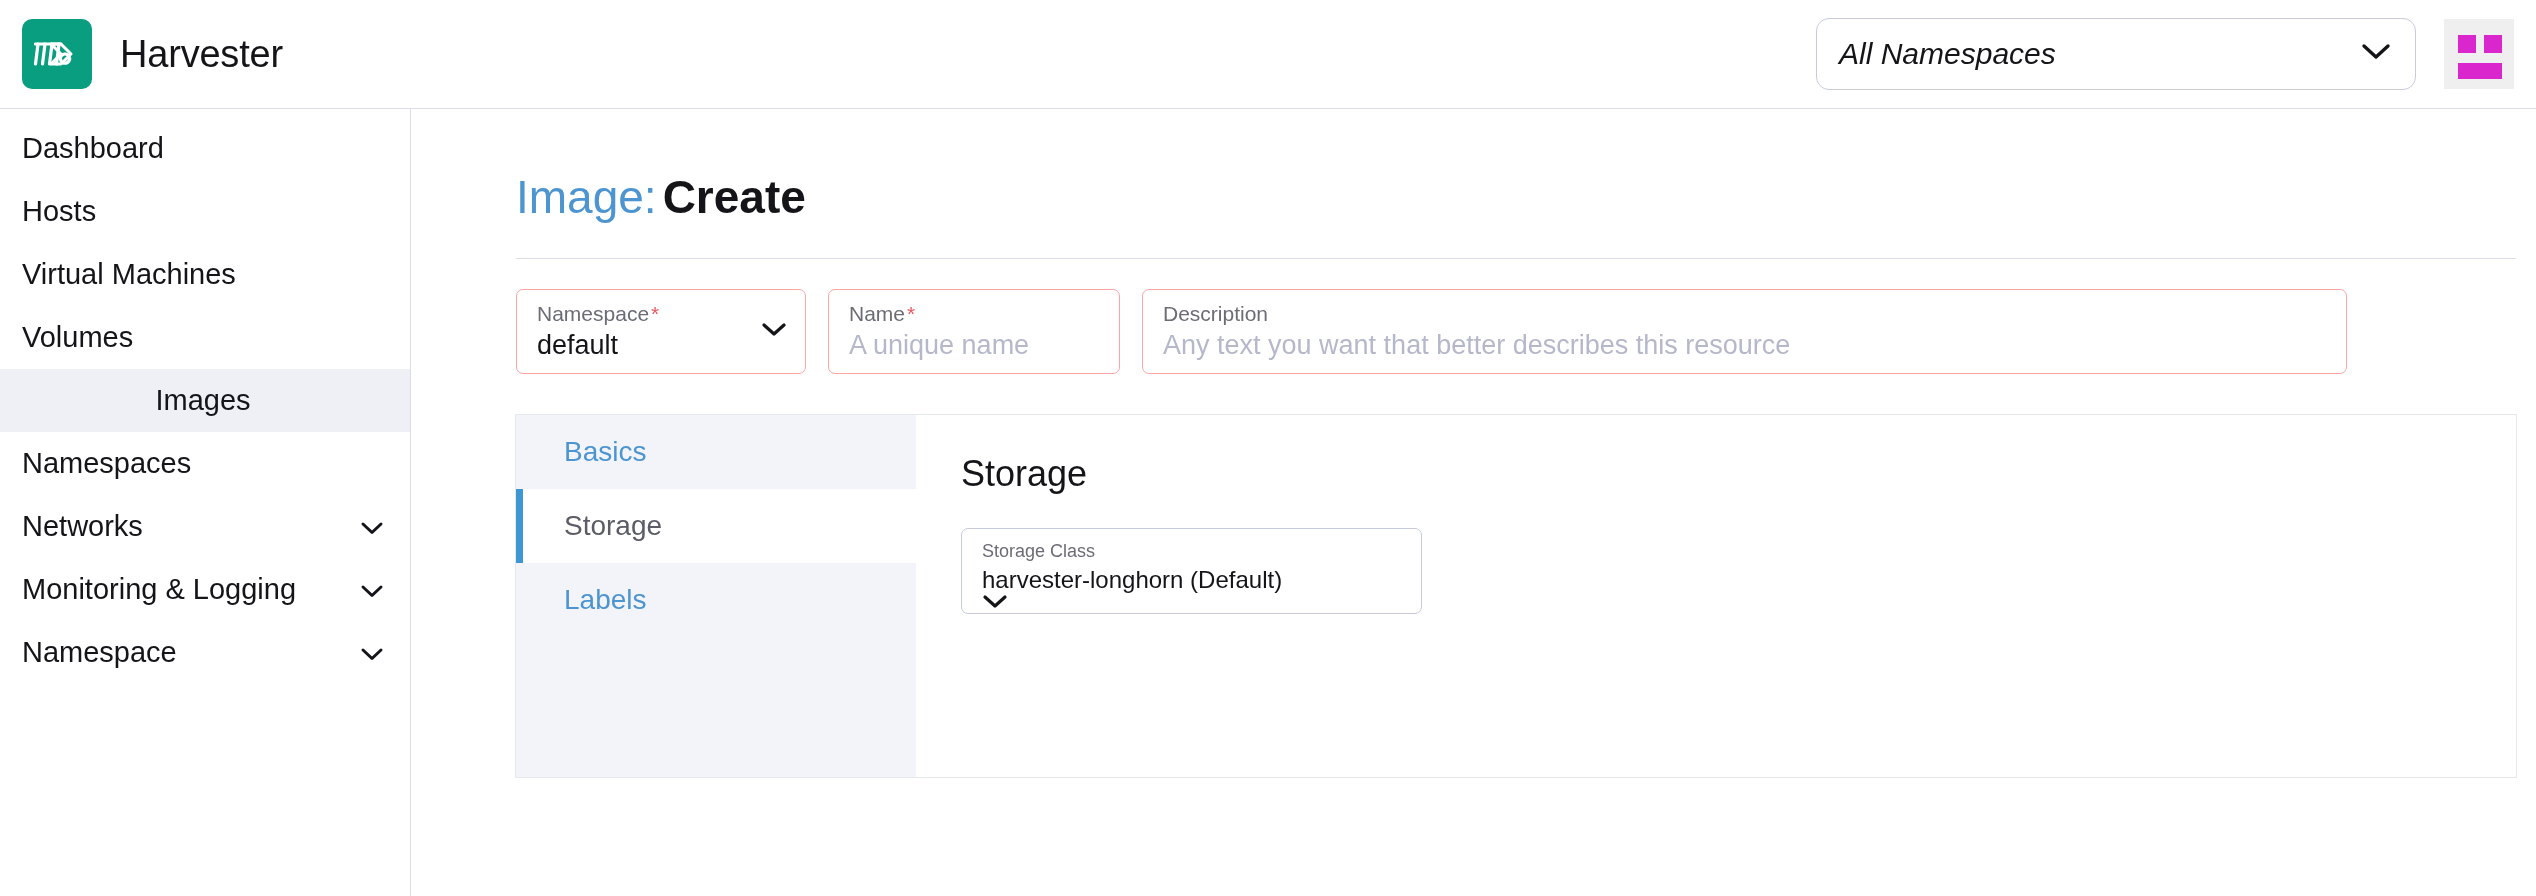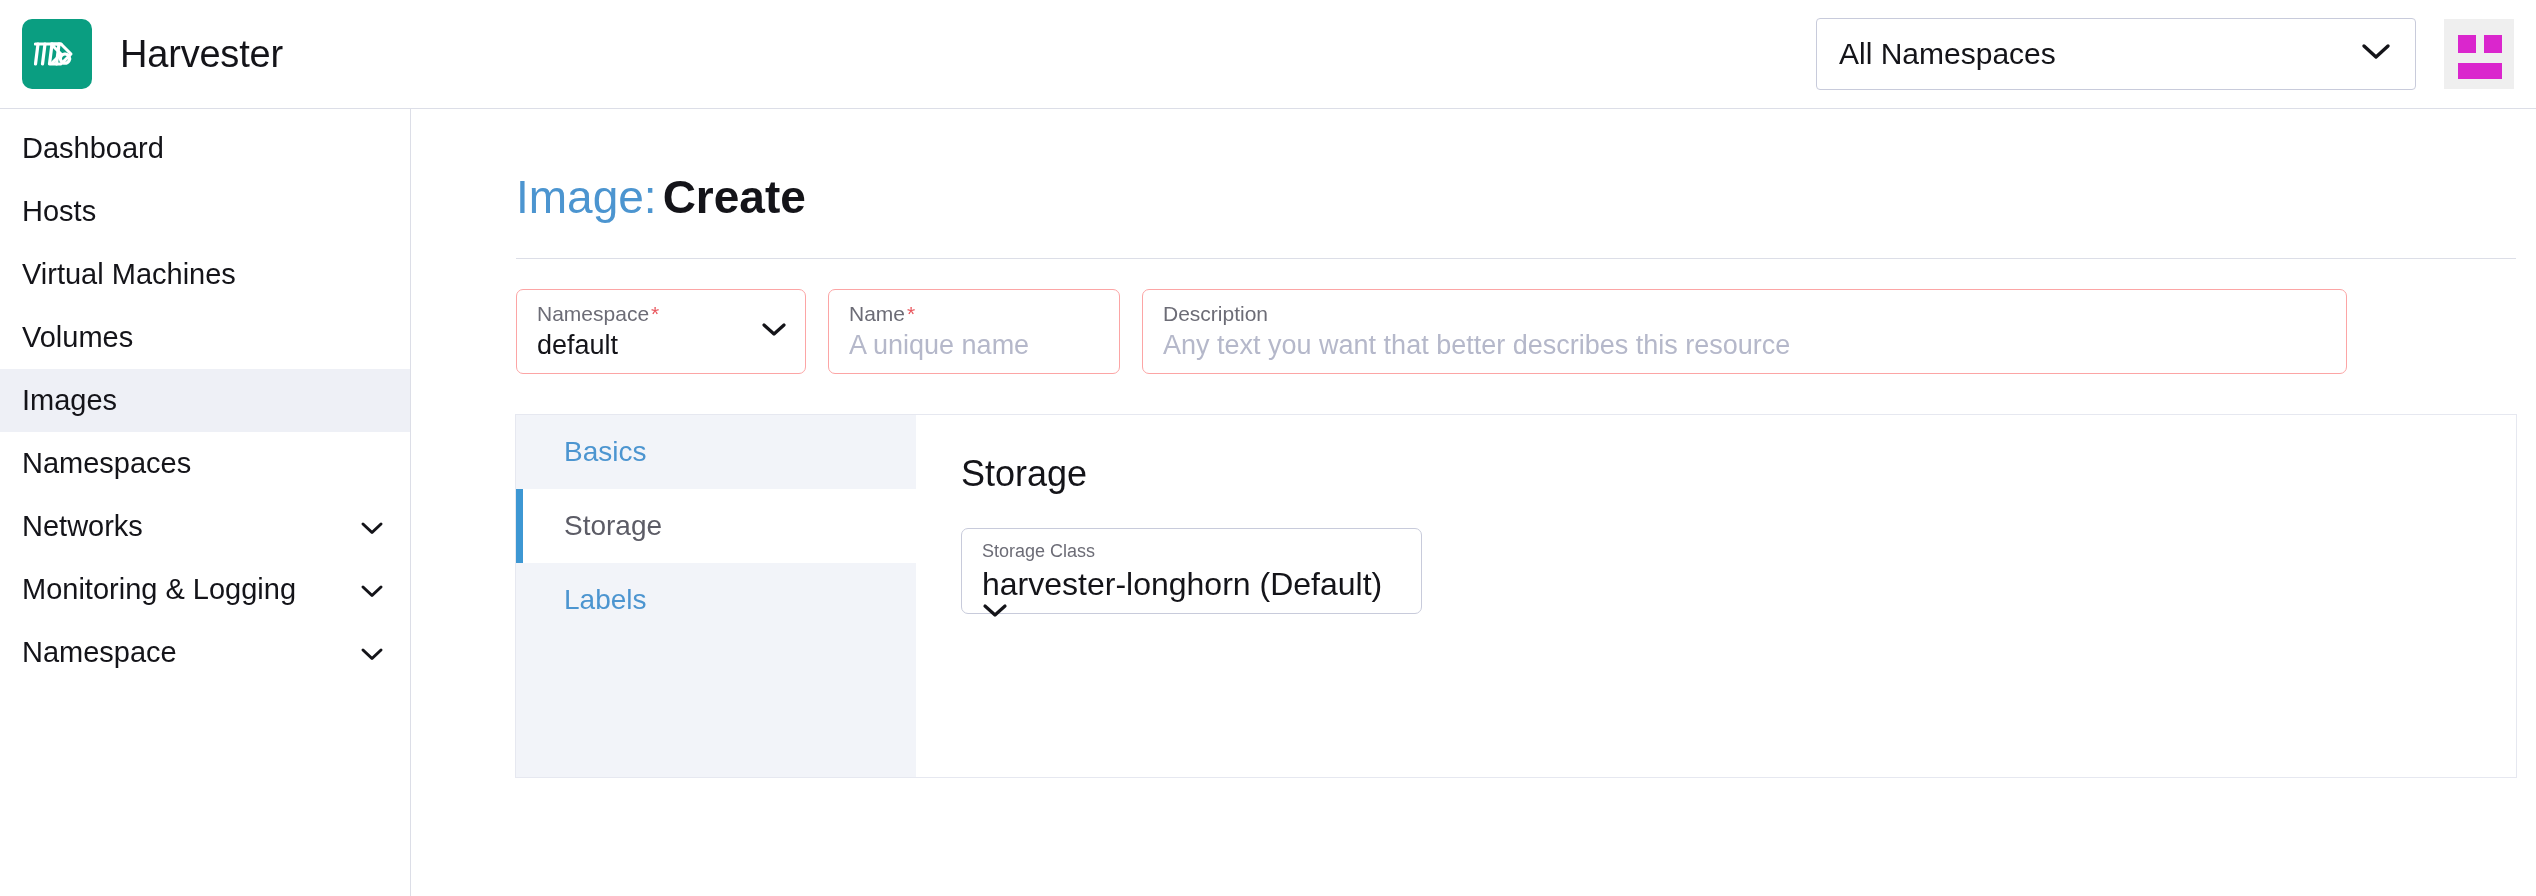--- a/index.html
+++ b/index.html
@@ -52,26 +52,27 @@
     margin-left: auto;
     display: flex;
     align-items: center;
     height: 100%;
   }
   .ns-select {
     position: relative;
     width: 600px;
     height: 72px;
     border: 1px solid #c8cbdb;
-    border-radius: 4px;
+    border-radius: 13px;
     background: #ffffff;
     display: flex;
     align-items: center;
     padding: 0 22px;
     cursor: pointer;
+    font-style: italic;
   }
   .ns-select-value {
     font-size: 30px;
     color: #141419;
     white-space: nowrap;
   }
   .ns-select .chev {
     position: absolute;
     right: 24px;
     top: 50%;
@@ -120,21 +121,21 @@
   .nav-item {
     height: 63px;
     display: flex;
     align-items: center;
     padding: 0 26px 0 22px;
     font-size: 29px;
     color: #141419;
     cursor: pointer;
     white-space: nowrap;
   }
-  .nav-item.active { background: #eef0f6; }
+  .nav-item.active { background: #eef0f6; text-align: center; }
   .nav-item .nav-label { flex: 1; }
   .nav-item .chev { flex: none; }
 
   
   .main {
     position: absolute;
     top: 109px;
     left: 462px;
     width: 2074px;
     height: 787px;
@@ -249,21 +250,21 @@
     margin-top: 33px;
     width: 461px;
     height: 86px;
     border: 1px solid #c8cbdb;
     border-radius: 7px;
     background: #ffffff;
     padding: 12px 20px 0 20px;
     cursor: pointer;
   }
   .sc-field .field-label { font-size: 18px; }
-  .sc-field .field-value { font-size: 32px; }
+  .sc-field .field-value { font-size: 24px; }
 </style>
 </head>
 <body>
 
 <div class="header">
   <div class="brand">
     <div class="logo-tile">
       <svg width="46" height="34" viewBox="0 0 46 34" aria-hidden="true">
         <g fill="none" stroke="#ffffff" stroke-width="3.2" stroke-linecap="round" stroke-linejoin="round">
           <path d="M4 7 L1.5 27"></path>

